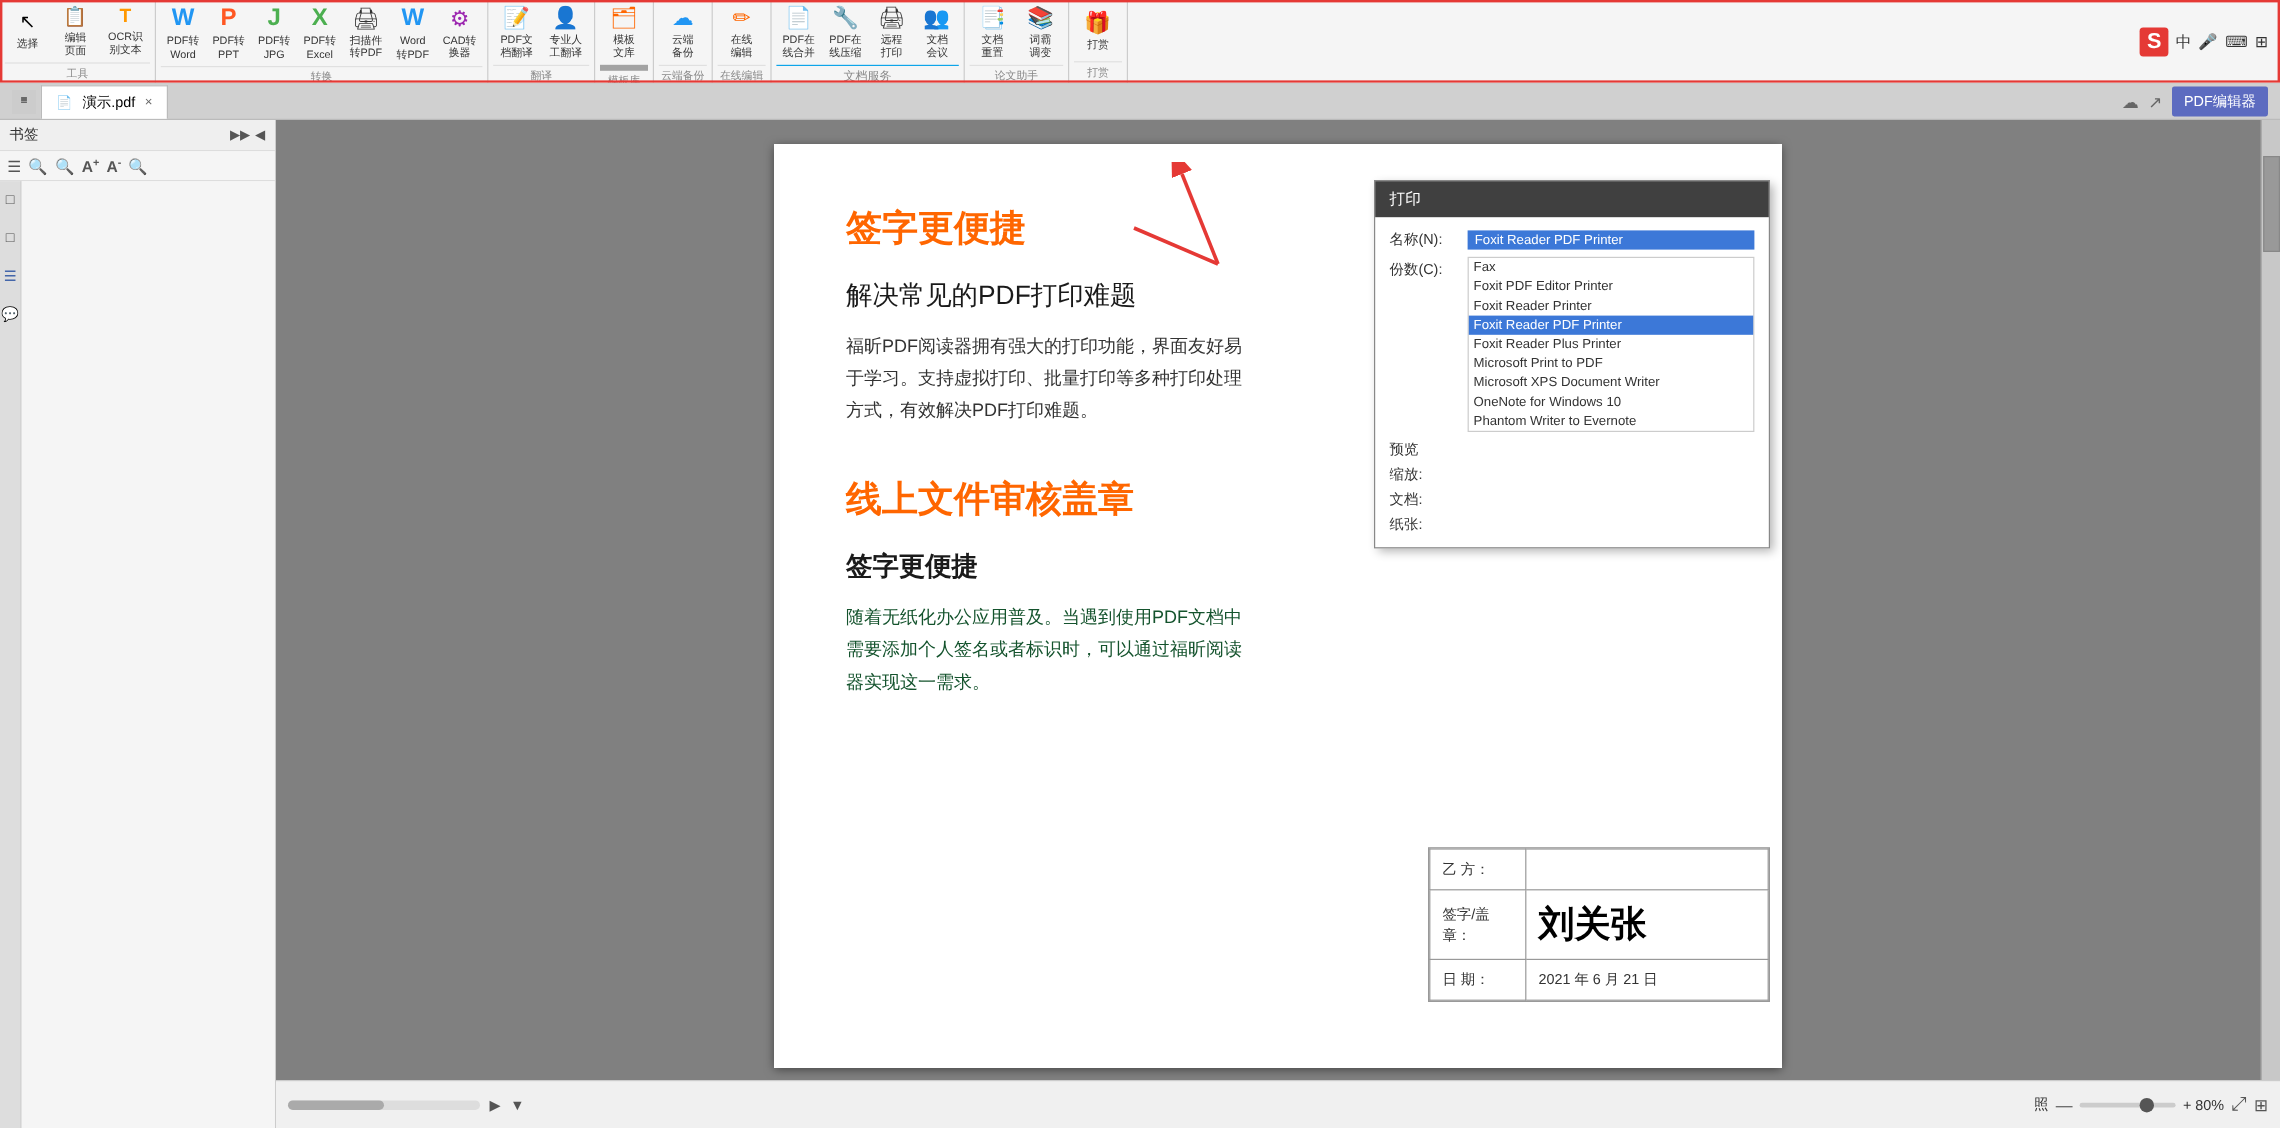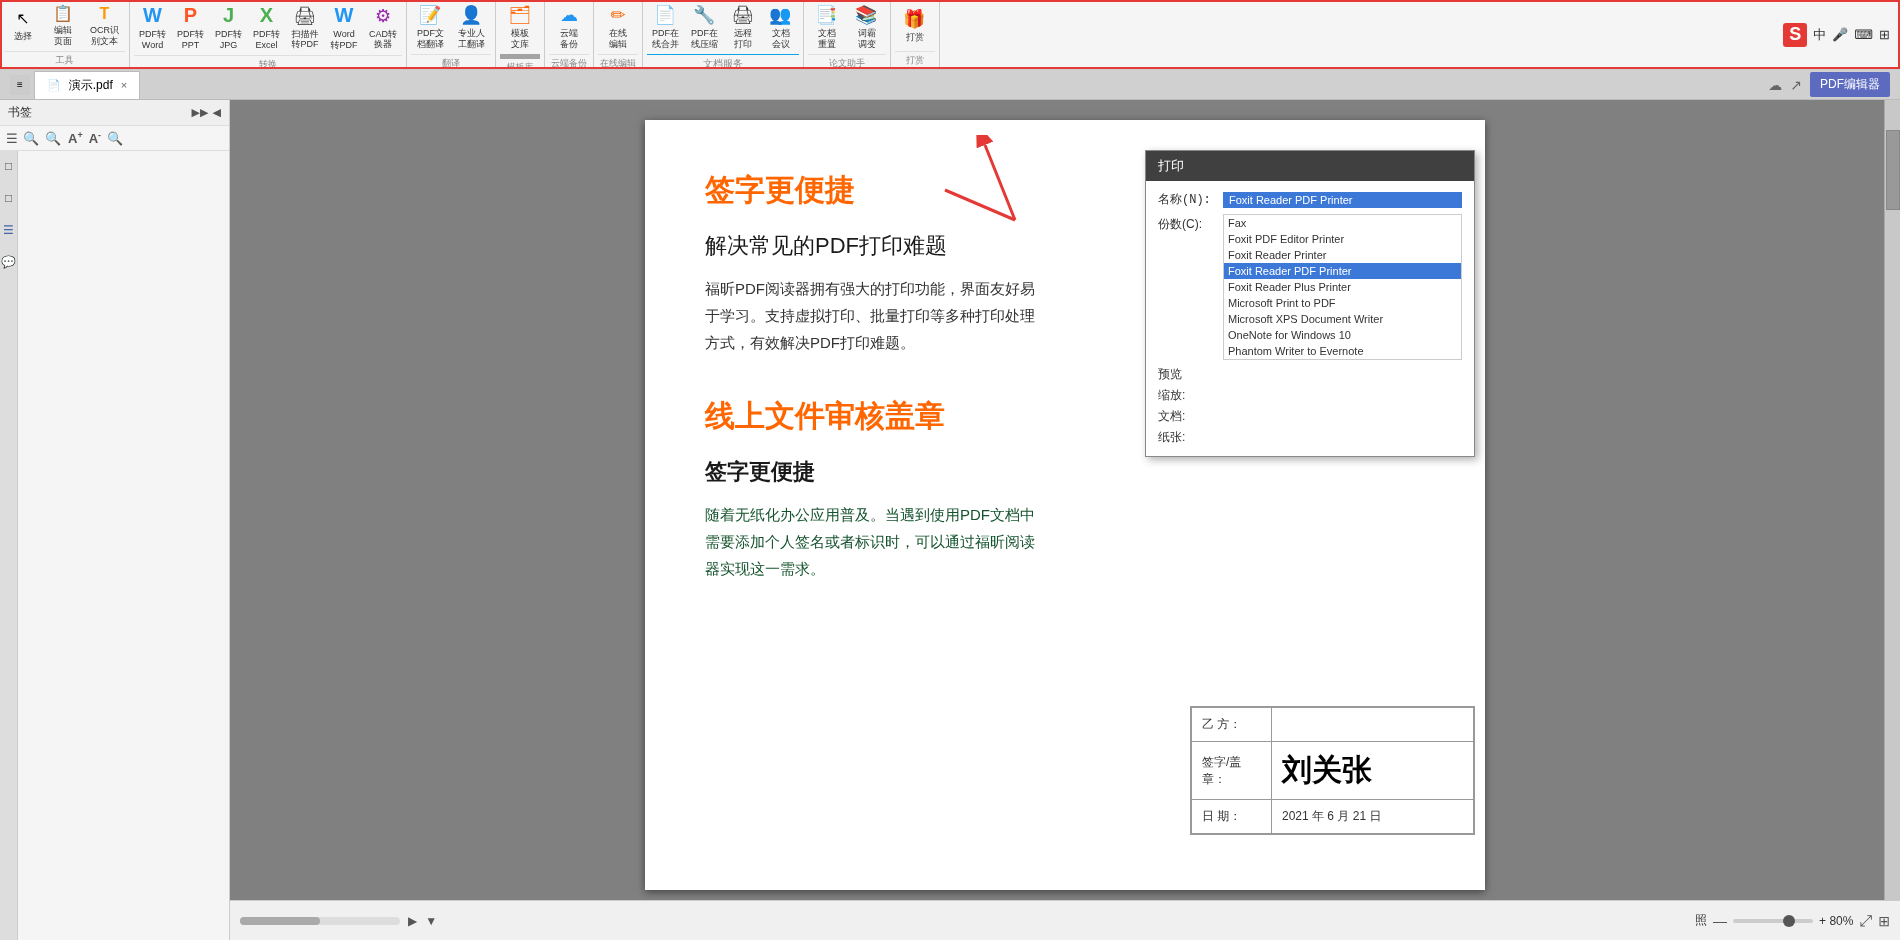--- a/index.html
+++ b/index.html
@@ -239,21 +239,21 @@
         <h1 style="color:#FF6600;font-size:30px;font-weight:bold;margin-bottom:20px;font-family:'Microsoft YaHei',sans-serif;">线上文件审核盖章</h1>
         <h2 style="font-size:22px;font-weight:bold;color:#1a1a1a;margin-bottom:14px;font-family:Liberation Mono, monospace;">签字更便捷</h2>
         <p style="font-size:15px;color:#14532d;line-height:1.8;font-family:'Microsoft YaHei',sans-serif;">随着无纸化办公应用普及。当遇到使用PDF文档中<br>需要添加个人签名或者标识时，可以通过福昕阅读<br>器实现这一需求。</p>
       </div>
 
       <div style="position:absolute;top:30px;right:10px;width:330px;background:white;border:1px solid #888;box-shadow:3px 3px 8px rgba(0,0,0,0.3);">
         <div style="background:#404040;color:white;padding:6px 12px;font-size:13px;">打印</div>
         <div style="padding:10px 12px;">
 
           <div style="display:flex;align-items:center;margin-bottom:6px;font-size:12px;">
-            <span style="width:65px;color:#333;flex-shrink:0;font-family:Liberation Mono, monospace;">名称(N):</span>
+            <span style="width:65px;color:#333;flex-shrink:0;">名称(N):</span>
             <div style="background:#3c78d8;color:white;padding:2px 6px;flex:1;font-size:11px;">Foxit Reader PDF Printer</div>
           </div>
 
           <div style="display:flex;align-items:flex-start;margin-bottom:6px;font-size:12px;">
             <span style="width:65px;color:#333;flex-shrink:0;margin-top:2px;">份数(C):</span>
 
             <div style="flex:1;border:1px solid #ccc;background:white;">
               <div style="padding:2px 4px;font-size:11px;color:#333;cursor:pointer;">Fax</div>
               <div style="padding:2px 4px;font-size:11px;color:#333;cursor:pointer;">Foxit PDF Editor Printer</div>
               <div style="padding:2px 4px;font-size:11px;color:#333;cursor:pointer;">Foxit Reader Printer</div>

